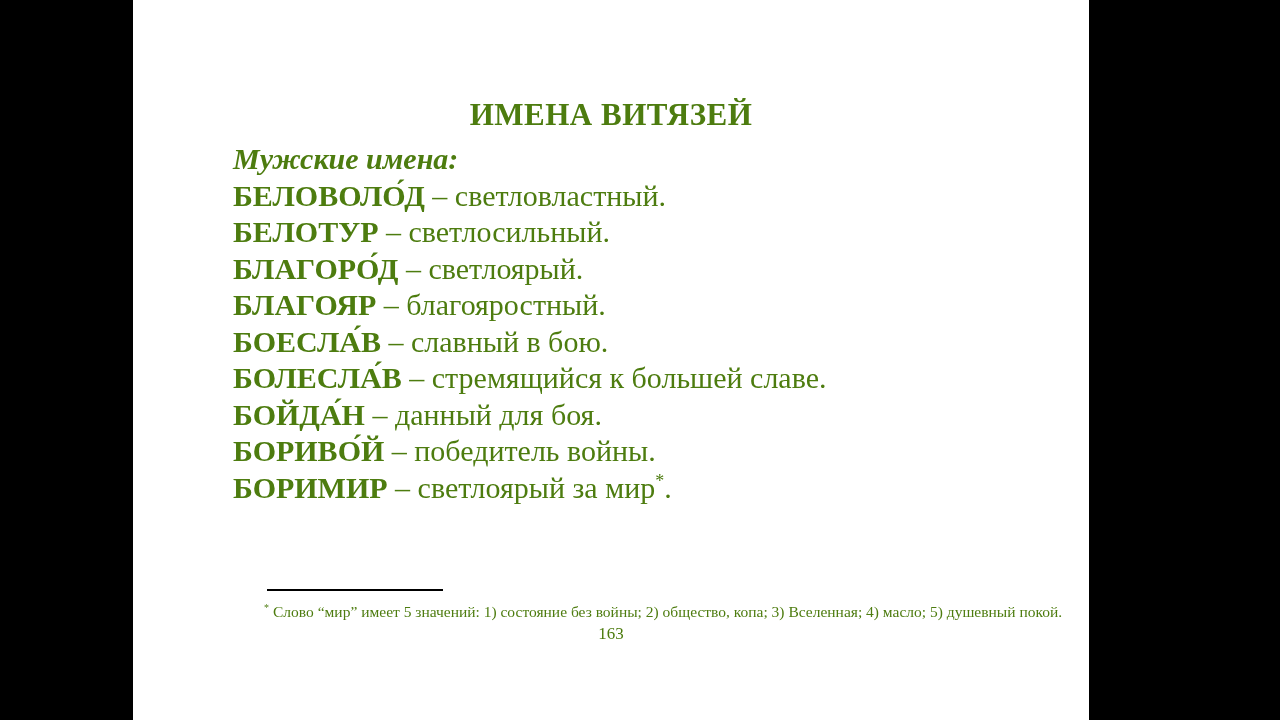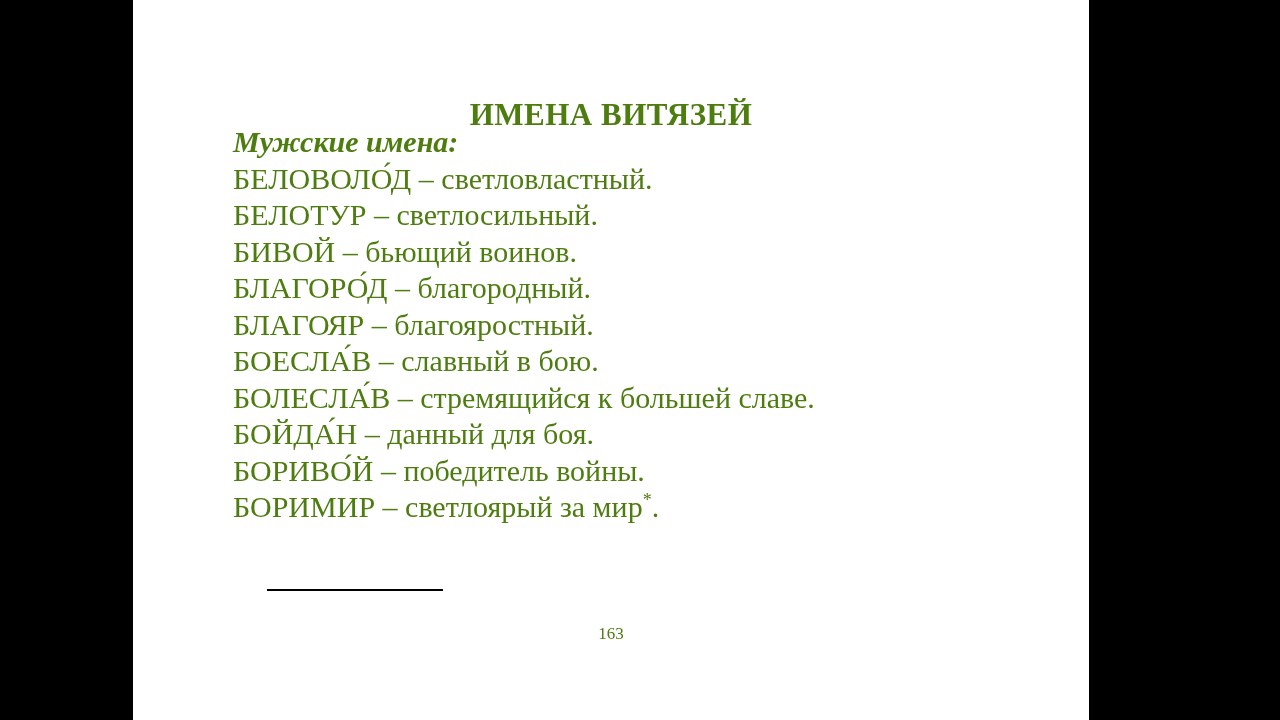--- a/index.html
+++ b/index.html
@@ -29,33 +29,33 @@
     top: 97px;
     left: 0;
     width: 100%;
     text-align: center;
     font-size: 31px;
     font-weight: bold;
     letter-spacing: 0.5px;
   }
   .list {
     position: absolute;
-    top: 124px;
+    top: 141px;
     left: 100px;
     width: 880px;
     font-size: 30px;
     line-height: 36.5px;
     white-space: nowrap;
   }
   .section-heading {
     font-weight: bold;
     font-style: italic;
   }
   .entry .nm {
-    font-weight: normal;
+    font-weight: bold;
   }
   .entry sup {
     font-size: 18px;
     line-height: 0;
   }
   .footnote-rule {
     position: absolute;
     left: 134px;
     top: 589px;
     width: 176px;
@@ -91,29 +91,29 @@
 <div class="stage">
   <div class="page">
 
     <div class="title">ИМЕНА ВИТЯЗЕЙ</div>
 
     <div class="list">
       <div class="section-heading">Мужские имена:</div>
       <div id="entries">
           <div class="entry"><span class="nm">БЕЛОВОЛО́Д</span> <span>–</span> <span>светловластный.</span><sup></sup><span></span></div>
           <div class="entry"><span class="nm">БЕЛОТУР</span> <span>–</span> <span>светлосильный.</span><sup></sup><span></span></div>
-          <div class="entry"><span class="nm">БИВОЙ</span> <span>–</span> <span>бьющий воинов.</span><sup></sup><span></span></div>
-          <div class="entry"><span class="nm">БЛАГОРО́Д</span> <span>–</span> <span>благородный.</span><sup></sup><span></span></div>
+          <div class="entry"><span class="nm">БЛАГОРО́Д</span> <span>–</span> <span>светлоярый.</span><sup></sup><span></span></div>
           <div class="entry"><span class="nm">БЛАГОЯР</span> <span>–</span> <span>благояростный.</span><sup></sup><span></span></div>
           <div class="entry"><span class="nm">БОЕСЛА́В</span> <span>–</span> <span>славный в бою.</span><sup></sup><span></span></div>
           <div class="entry"><span class="nm">БОЛЕСЛА́В</span> <span>–</span> <span>стремящийся к большей славе.</span><sup></sup><span></span></div>
           <div class="entry"><span class="nm">БОЙДА́Н</span> <span>–</span> <span>данный для боя.</span><sup></sup><span></span></div>
           <div class="entry"><span class="nm">БОРИВО́Й</span> <span>–</span> <span>победитель войны.</span><sup></sup><span></span></div>
           <div class="entry"><span class="nm">БОРИМИР</span> <span>–</span> <span>светлоярый за мир</span><sup>*</sup><span>.</span></div>
         </div>
     </div>
 
     <div class="footnote-rule"></div>
 
+    <div class="footnote"><sup>*</sup><span class="fn-text">Слово “мир” имеет 5 значений: 1) состояние без войны; 2) общество, копа; 3) Вселенная; 4) масло; 5) душевный покой.</span></div>
 
     <div class="pagenum">163</div>
   </div>
 </div>
 
 </body></html>

